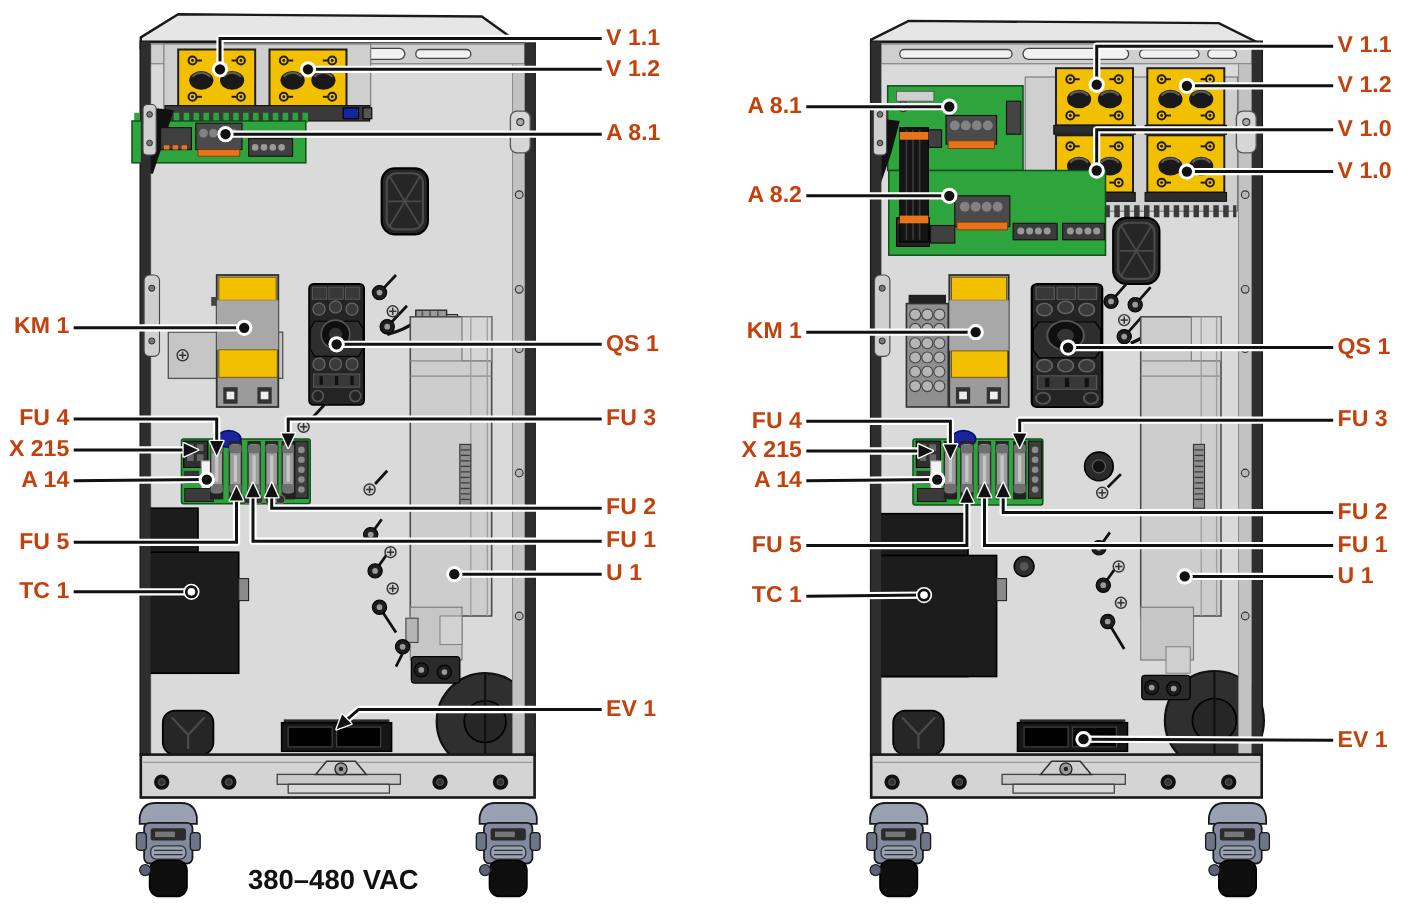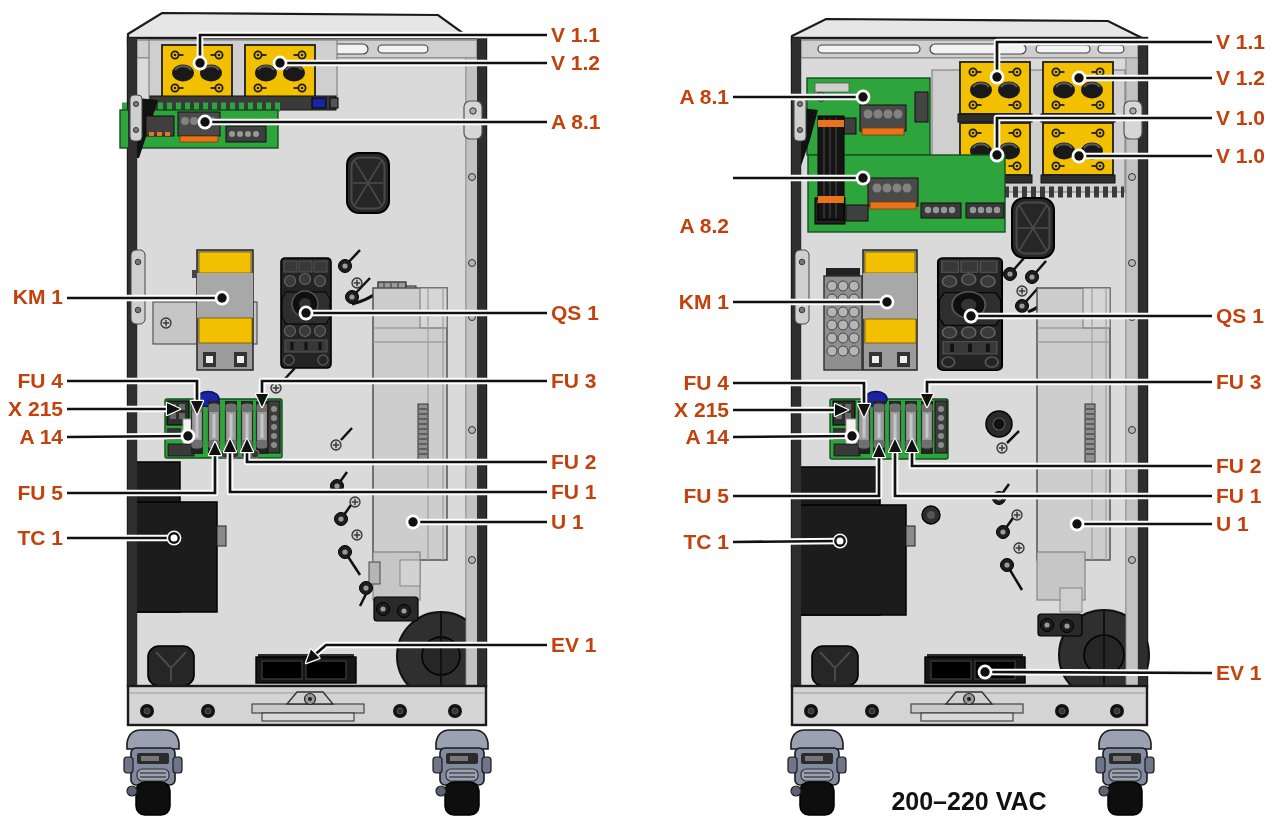--- a/index.html
+++ b/index.html
@@ -742,24 +742,24 @@
       <div class="callout-label" style="left: 1216px; top: 78px;">V 1.2</div>
       <div class="callout-label" style="left: 1216px; top: 118px;">V 1.0</div>
       <div class="callout-label" style="left: 1216px; top: 156px;">V 1.0</div>
       <div class="callout-label" style="left: 1216px; top: 316px;">QS 1</div>
       <div class="callout-label" style="left: 1216px; top: 382px;">FU 3</div>
       <div class="callout-label" style="left: 1216px; top: 466px;">FU 2</div>
       <div class="callout-label" style="left: 1216px; top: 496px;">FU 1</div>
       <div class="callout-label" style="left: 1216px; top: 524px;">U 1</div>
       <div class="callout-label" style="left: 1216px; top: 673px;">EV 1</div>
       <div class="callout-label" style="right: 551px; top: 97px;">A 8.1</div>
-      <div class="callout-label" style="right: 551px; top: 178px; margin-top: 48px;">A 8.2</div>
+      <div class="callout-label" style="right: 551px; top: 178px;">A 8.2</div>
       <div class="callout-label" style="right: 551px; top: 302px;">KM 1</div>
       <div class="callout-label" style="right: 551px; top: 383px;">FU 4</div>
       <div class="callout-label" style="right: 551px; top: 410px;">X 215</div>
       <div class="callout-label" style="right: 551px; top: 437px;">A 14</div>
       <div class="callout-label" style="right: 551px; top: 496px;">FU 5</div>
       <div class="callout-label" style="right: 551px; top: 542px;">TC 1</div>
     </div>
 
-<div class="caption caption-right">200–220 VAC</div>
+<div class="caption caption-left">380–480 VAC</div>
 
 </div>
 
 </body></html>

